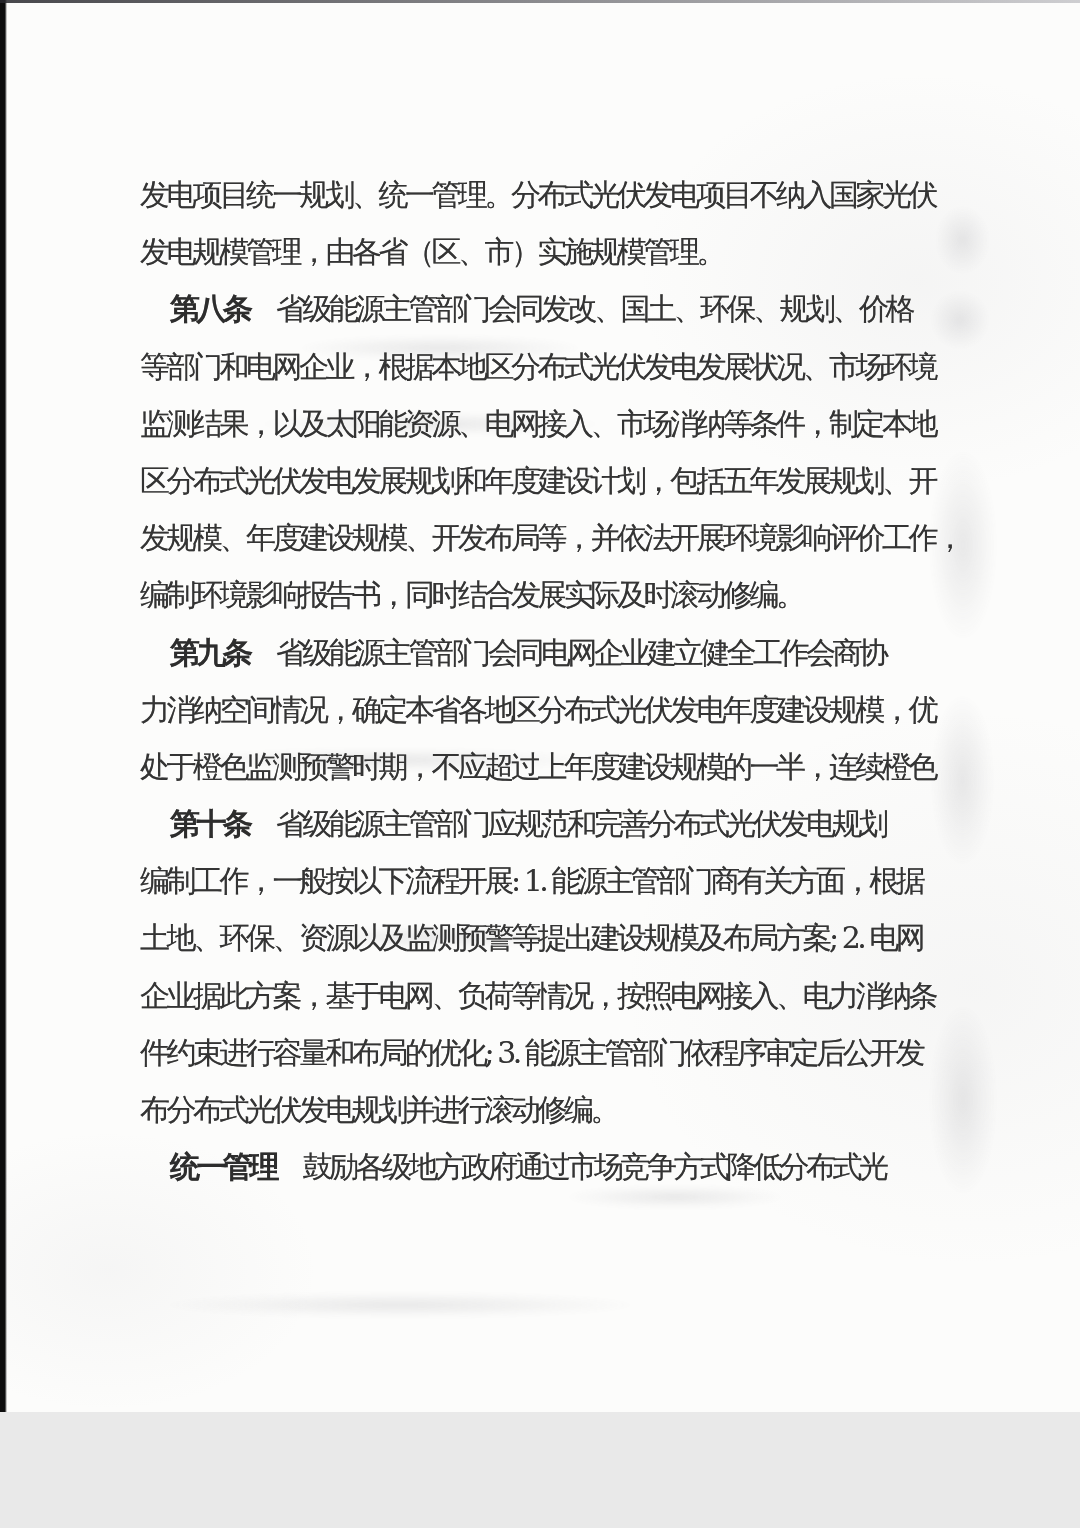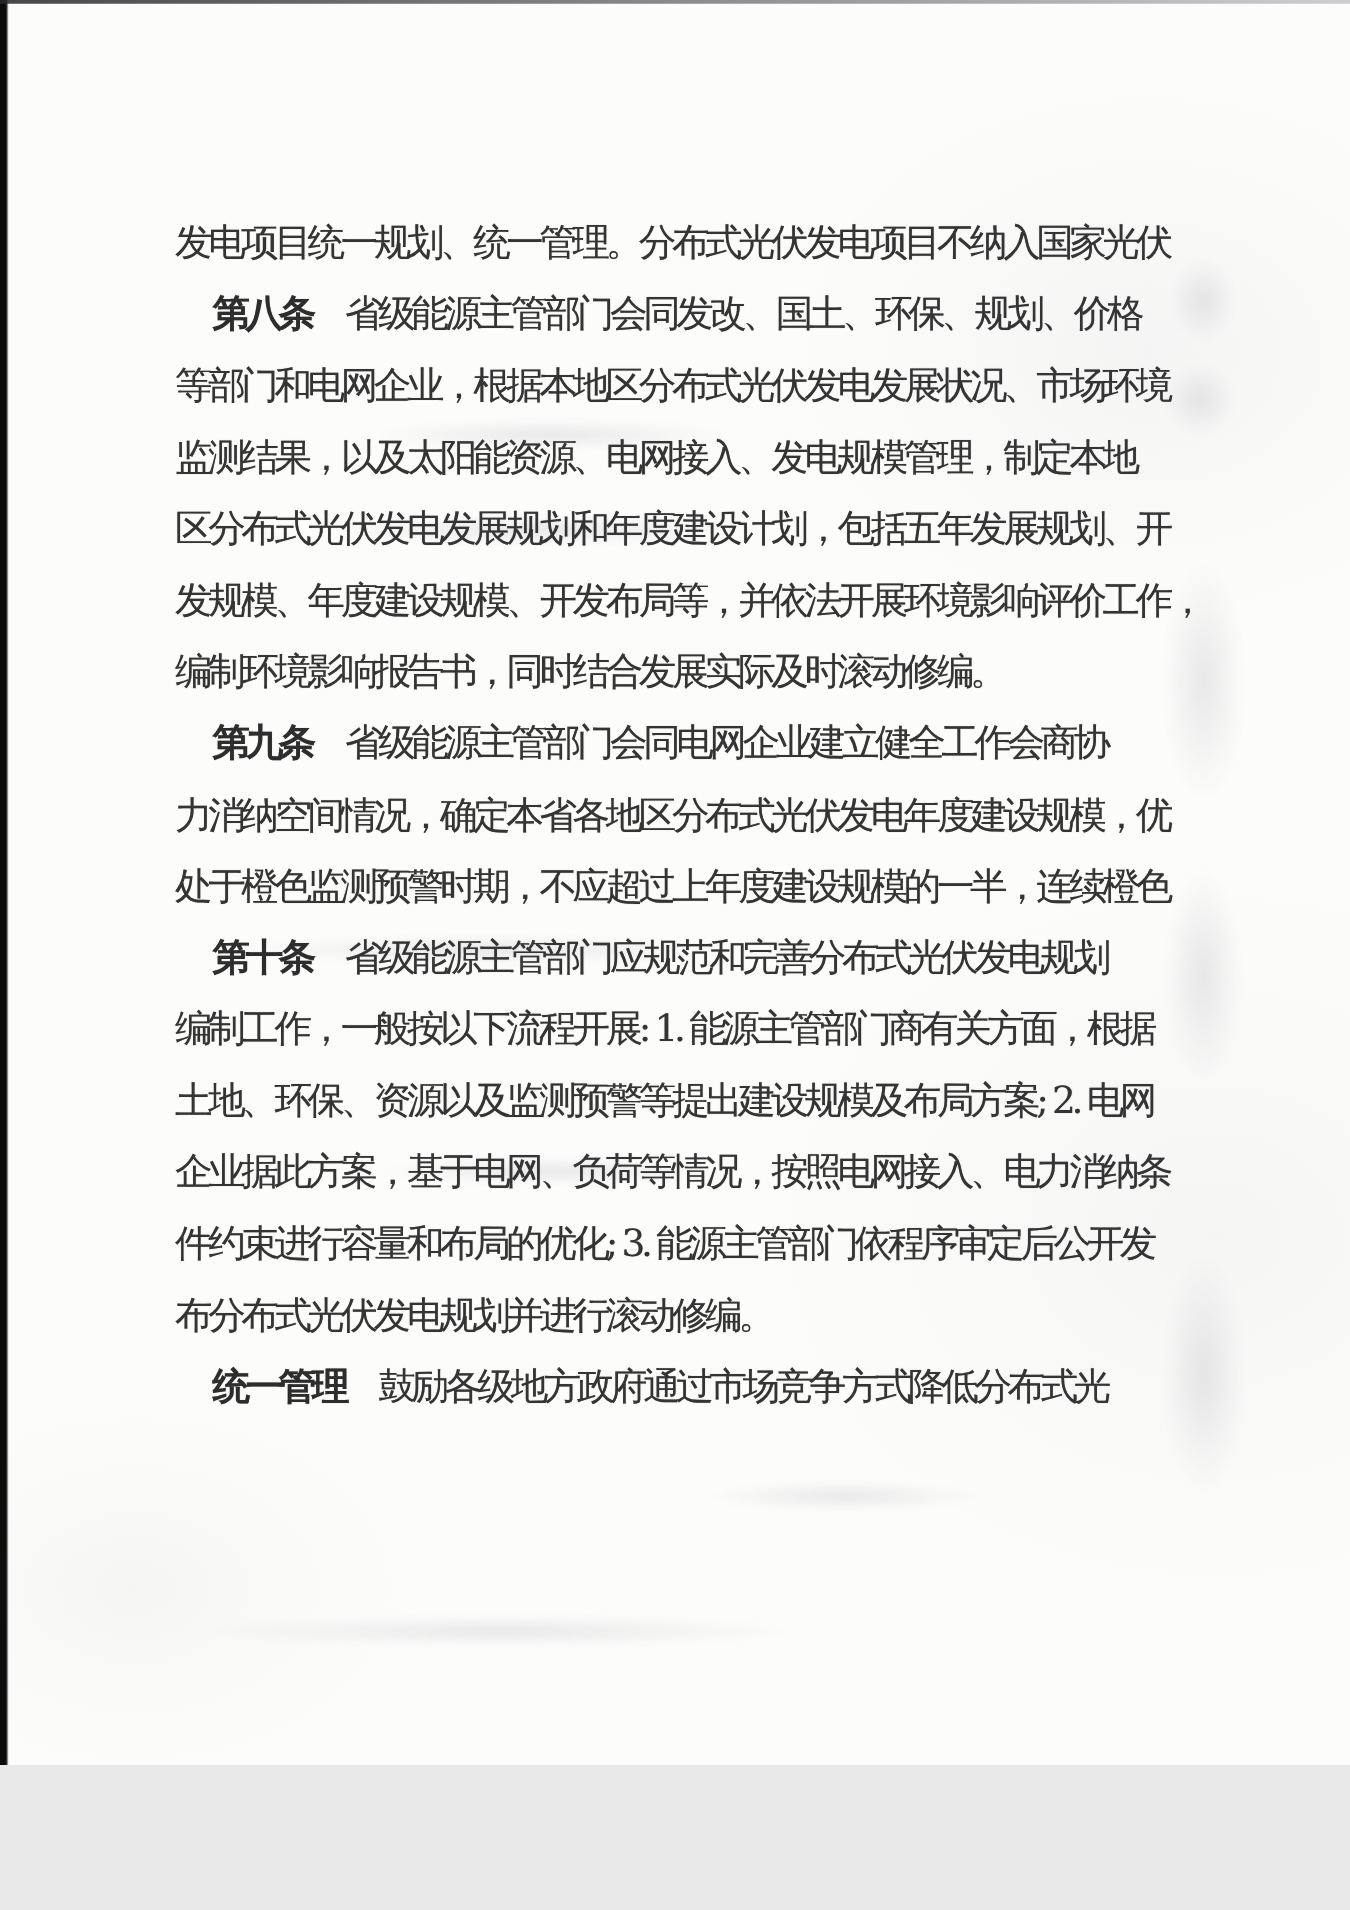--- a/index.html
+++ b/index.html
@@ -86,23 +86,24 @@
   <div class="bleed" style="left:928px; top:1000px; width:70px;  height:200px;"></div>
   <div class="bleed" style="left:290px; top:335px;  width:300px; height:26px;"></div>
   <div class="bleed" style="left:250px; top:412px;  width:360px; height:24px;"></div>
   <div class="bleed" style="left:180px; top:748px;  width:420px; height:24px;"></div>
   <div class="bleed" style="left:300px; top:925px;  width:280px; height:24px;"></div>
   <div class="bleed" style="left:560px; top:1185px; width:230px; height:24px;"></div>
   <div class="bleed" style="left:150px; top:1292px; width:500px; height:26px;"></div>
 
   <div class="textblock">
     <div class="line"><span class="article"></span><span>发电项目统一规划、统一管理。分布式光伏发电项目不纳入国家光伏</span></div>
+    <div class="line"><span class="article"></span><span>发电规模管理，由各省（区、市）实施规模管理。</span></div>
     <div class="line para"><span class="article">第八条</span><span>　省级能源主管部门会同发改、国土、环保、规划、价格</span></div>
     <div class="line"><span class="article"></span><span>等部门和电网企业，根据本地区分布式光伏发电发展状况、市场环境</span></div>
-    <div class="line"><span class="article"></span><span>监测结果，以及太阳能资源、电网接入、发电规模管理，制定本地</span></div>
+    <div class="line"><span class="article"></span><span>监测结果，以及太阳能资源、电网接入、市场消纳等条件，制定本地</span></div>
     <div class="line"><span class="article"></span><span>区分布式光伏发电发展规划和年度建设计划，包括五年发展规划、开</span></div>
     <div class="line"><span class="article"></span><span>发规模、年度建设规模、开发布局等，并依法开展环境影响评价工作，</span></div>
     <div class="line"><span class="article"></span><span>编制环境影响报告书，同时结合发展实际及时滚动修编。</span></div>
     <div class="line para"><span class="article">第九条</span><span>　省级能源主管部门会同电网企业建立健全工作会商协</span></div>
     <div class="line"><span class="article"></span><span>力消纳空间情况，确定本省各地区分布式光伏发电年度建设规模，优</span></div>
     <div class="line"><span class="article"></span><span>处于橙色监测预警时期，不应超过上年度建设规模的一半，连续橙色</span></div>
     <div class="line para"><span class="article">第十条</span><span>　省级能源主管部门应规范和完善分布式光伏发电规划</span></div>
     <div class="line"><span class="article"></span><span>编制工作，一般按以下流程开展: 1. 能源主管部门商有关方面，根据</span></div>
     <div class="line"><span class="article"></span><span>土地、环保、资源以及监测预警等提出建设规模及布局方案; 2. 电网</span></div>
     <div class="line"><span class="article"></span><span>企业据此方案，基于电网、负荷等情况，按照电网接入、电力消纳条</span></div>

